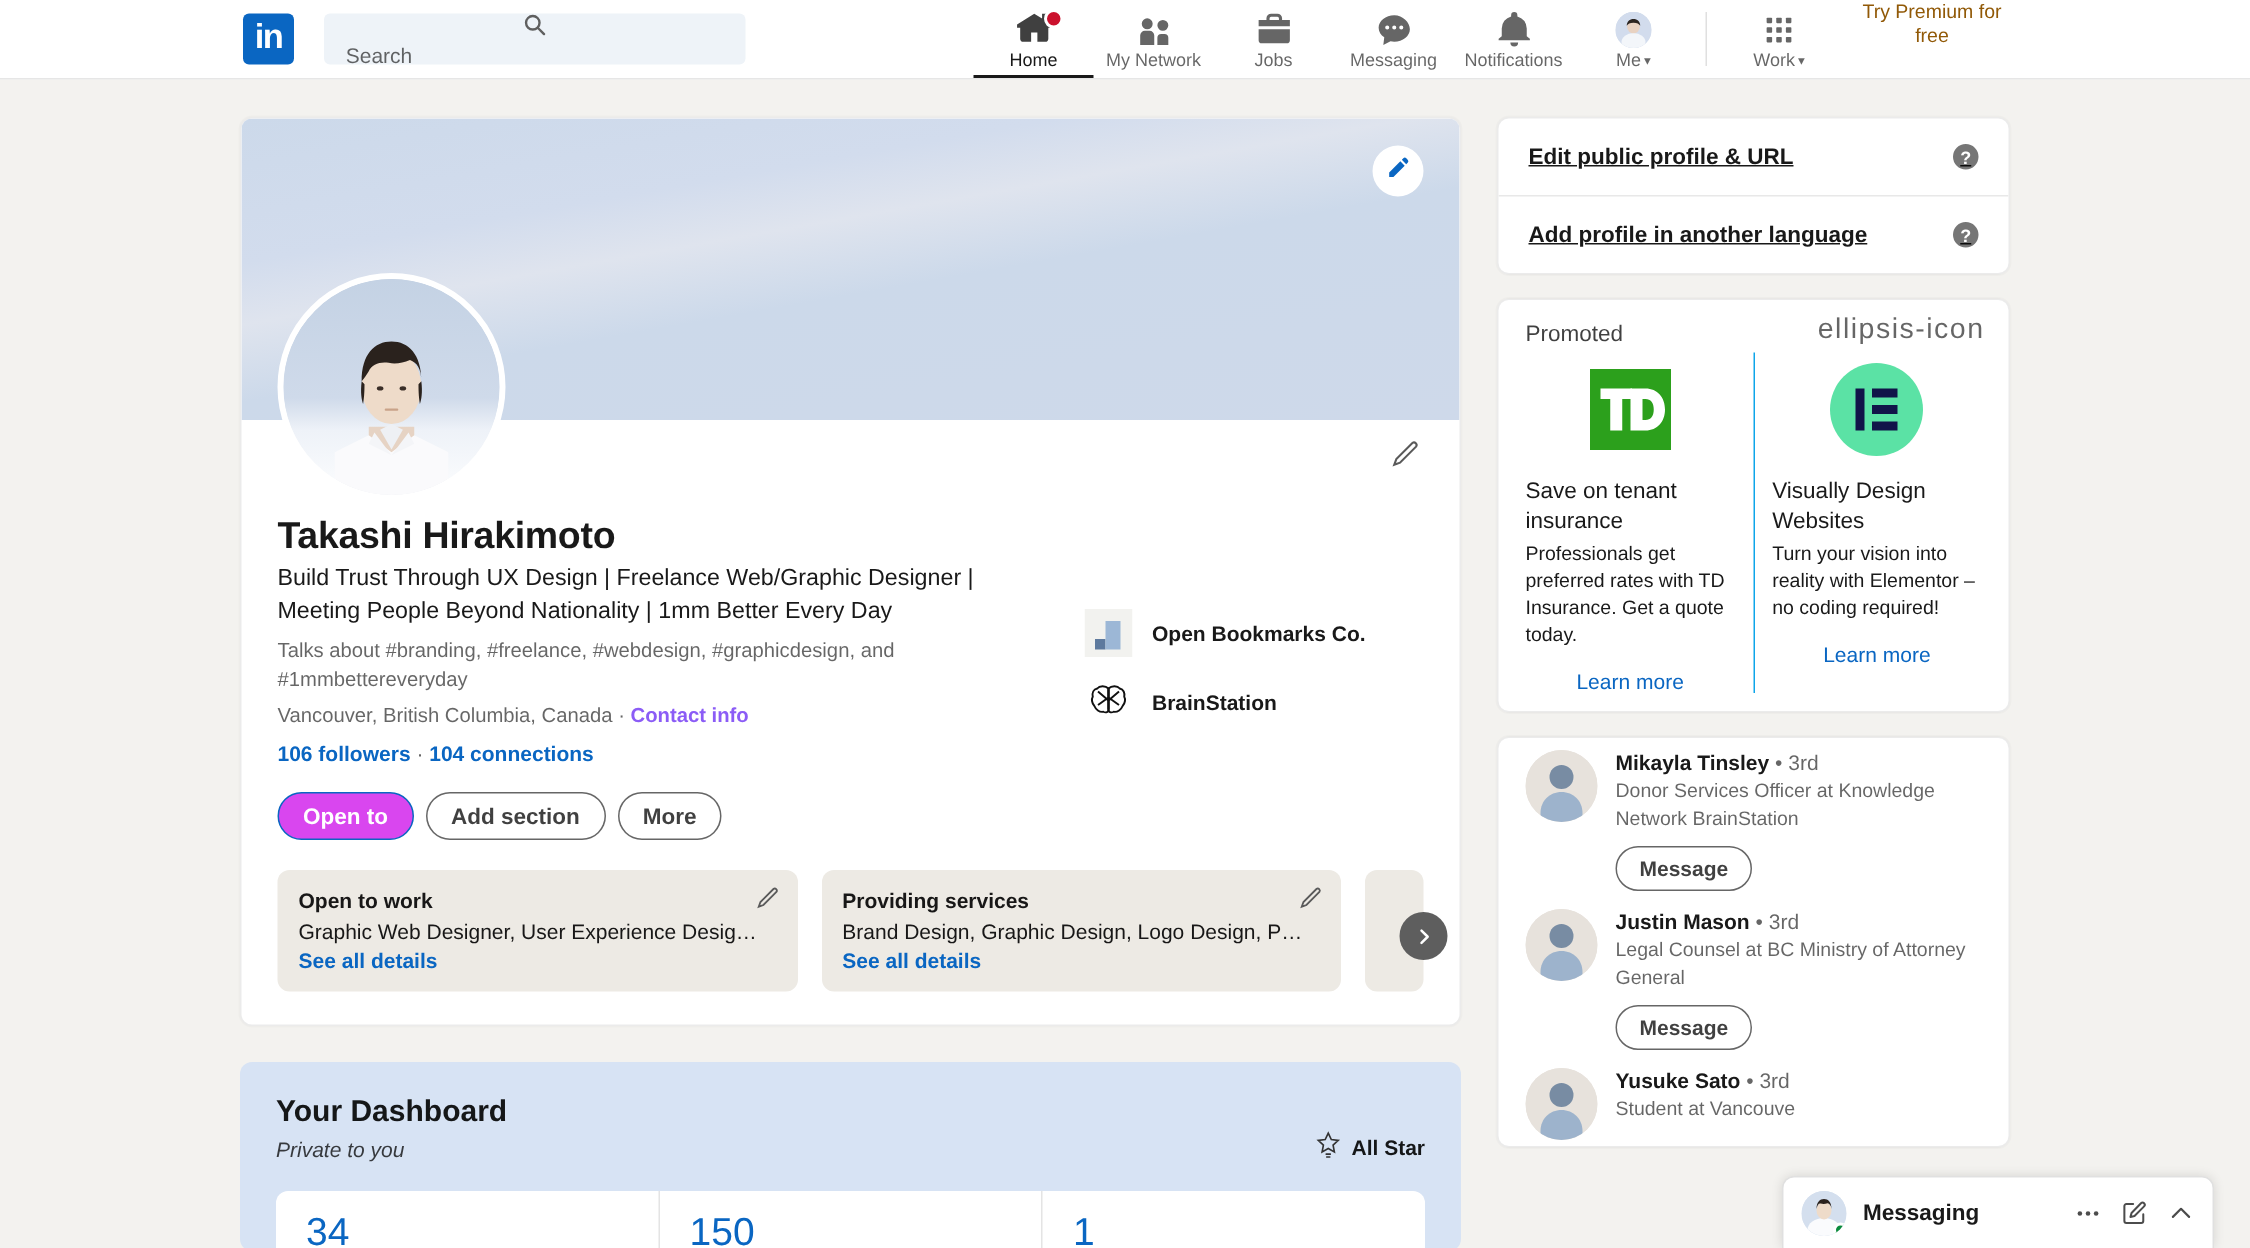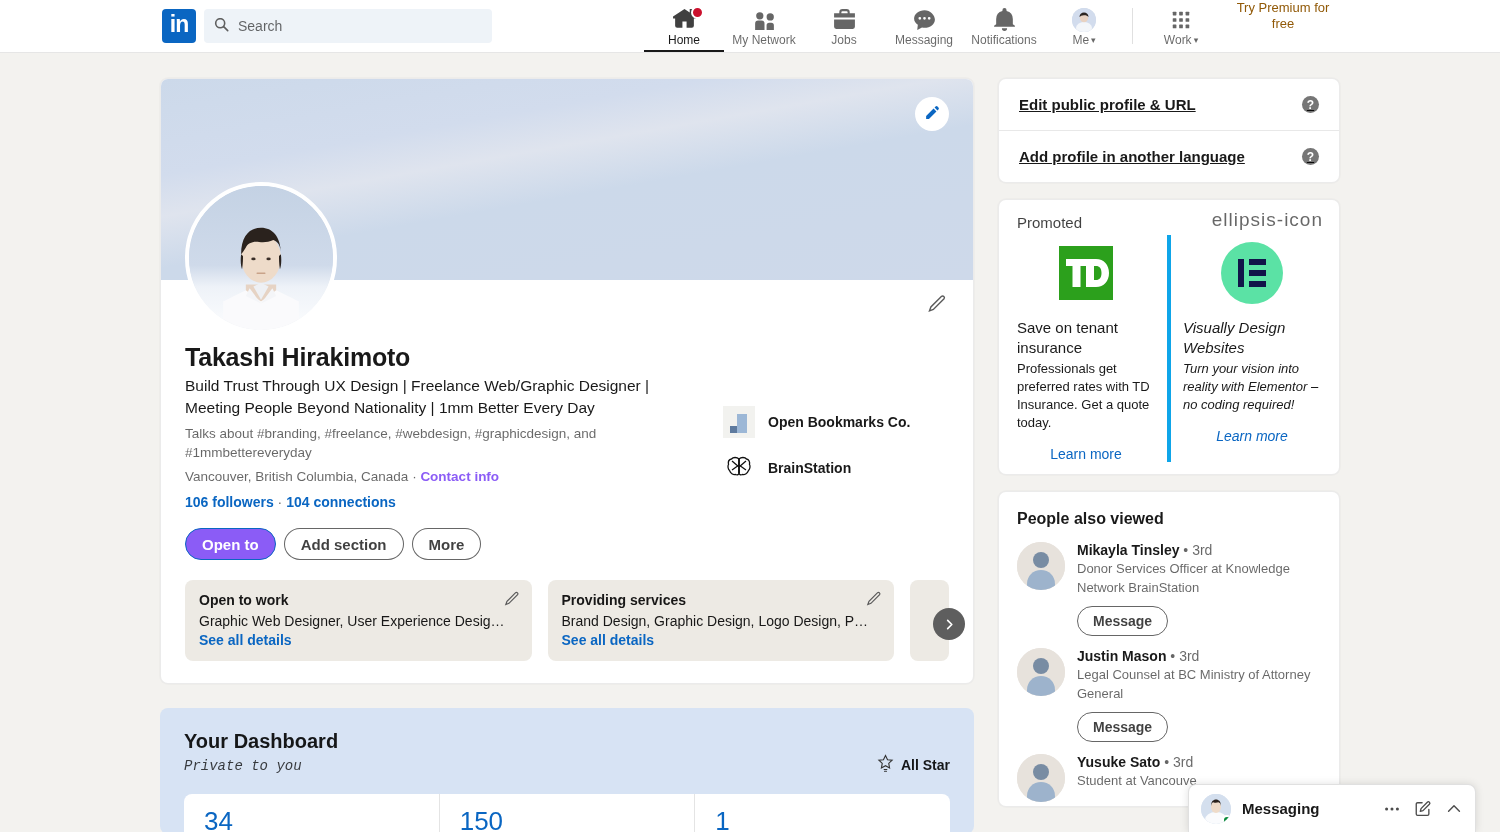--- a/index.html
+++ b/index.html
@@ -35,28 +35,29 @@
     border-radius: 4px;
     color: #fff;
     font-weight: bold;
     font-size: 23px;
     line-height: 31px;
     text-align: center;
     letter-spacing: -1px;
     flex: 0 0 auto;
   }
   .search-box {
-    margin-left: 8px;
+    margin-left: 20px;
     width: 288px;
     height: 34px;
     background: #eef3f8;
     border-radius: 4px;
     display: flex;
     align-items: center;
     padding: 0 10px;
+    flex-direction: column;
   }
   .search-box svg { flex: 0 0 auto; }
   .search-input {
     border: none; background: transparent; outline: none;
     font-size: 14px; margin-left: 9px; width: 100%;
     font-family: "Liberation Sans", sans-serif;
     color: rgba(0,0,0,.9);
   }
   .search-input::placeholder { color: rgba(0,0,0,.6); }
 
@@ -207,21 +208,21 @@
   .actions { display: flex; gap: 8px; margin-top: 18px; }
   .btn {
     height: 32px;
     border-radius: 16px;
     font-size: 15px;
     font-weight: bold;
     display: flex; align-items:center; justify-content:center;
     cursor: pointer;
     padding: 0 16px;
   }
-  .btn-primary { background: #8b5cf6; color: #fff; border: 1px solid #0a66c2; }
+  .btn-primary { background: #d946ef; color: #fff; border: 1px solid #0a66c2; }
   .btn-outline { background: #fff; color: rgba(0,0,0,.75); border: 1px solid rgba(0,0,0,.6); }
 
   .promo-row {
     display: flex; gap: 16px; margin-top: 20px; position: relative;
   }
   .promo-card {
     background: #edeae4;
     border-radius: 8px;
     padding: 11px 14px 13px 14px;
     width: 376px;
@@ -241,21 +242,21 @@
     color: #fff;
     display:flex; align-items:center; justify-content:center;
     font-size: 16px;
     cursor: pointer;
     z-index: 5;
   }
 
   
   .dash { margin-top: 24px; background: #d7e3f4; border-radius: 8px; padding: 22px 24px 0 24px; position: relative;}
   .dash-title { font-size: 20px; font-weight: bold; }
-  .dash-sub { font-size: 14px; font-style: italic; color: rgba(0,0,0,.75); margin-top: 5px; font-family: Liberation Mono, monospace;}
+  .dash-sub { font-size: 14px; font-style: italic; color: rgba(0,0,0,.75); margin-top: 5px;}
   .allstar {
     position: absolute; right: 24px; top: 46px;
     display: flex; align-items: center; gap: 7px;
     font-size: 14px; font-weight: bold; cursor:pointer;
   }
   .dash-grid {
     margin-top: 20px;
     background: #fff;
     border-radius: 8px 8px 0 0;
     display: flex;
@@ -288,21 +289,21 @@
     display: flex; justify-content: space-between; align-items: flex-start;
     padding: 14px 16px 4px 18px;
   }
   .promoted-lbl { font-size: 15px; color: rgba(0,0,0,.75); }
   .dots { font-size: 19px; color: rgba(0,0,0,.6); letter-spacing: 1px; cursor:pointer; line-height:12px;}
   .ad-row { display: flex; padding: 0 6px 12px 6px; }
   .ad {
     flex: 1; text-align: left; padding: 4px 12px 0 12px;
     display: flex; flex-direction: column; align-items: center;
   }
-  .ad + .ad { border-left: 4px solid #0ea5e9; font-style: italic; }
+  .ad + .ad { border-left: 1px solid #0ea5e9; }
   .ad-logo { width: 68px; height: 68px; margin-bottom: 11px; }
   .ad-title { font-size: 15px; line-height: 20px; }
   .ad-desc { font-size: 13px; line-height: 18px; margin-top: 2px; }
   .ad-cta { font-size: 14px; color: #0a66c2; margin-top: 14px; cursor:pointer; }
 
   .pav-title { font-size: 16px; font-weight: bold; padding: 18px 18px 6px 18px; }
   .pav-item { display: flex; padding: 8px 18px 4px 18px; gap: 12px; }
   .pav-avatar {
     width: 48px; height: 48px; border-radius: 50%;
     background: #e7e2dc; overflow:hidden; flex: 0 0 48px; position: relative;
@@ -655,21 +656,20 @@
             </svg>
           </span>
           <div class="ad-title">Visually Design Websites</div>
           <div class="ad-desc">Turn your vision into reality with Elementor – no coding required!</div>
           <div class="ad-cta">Learn more</div>
         </div>
       </div>
     </div>
 
     <div class="card side-card">
-      <div class="pav-title">People also viewed</div>
 
       <div class="pav-item">
         <span class="pav-avatar">
           <svg width="48" height="48" viewBox="0 0 48 48">
               <rect width="48" height="48" fill="#e7e2dc"></rect>
               <circle cx="24" cy="18" r="8" fill="#788ca3"></circle>
               <path d="M24 28c-8 0-14 6-14 14v6h28v-6c0-8-6-14-14-14z" fill="#9db3cc"></path>
             </svg>
         </span>
         <div>

